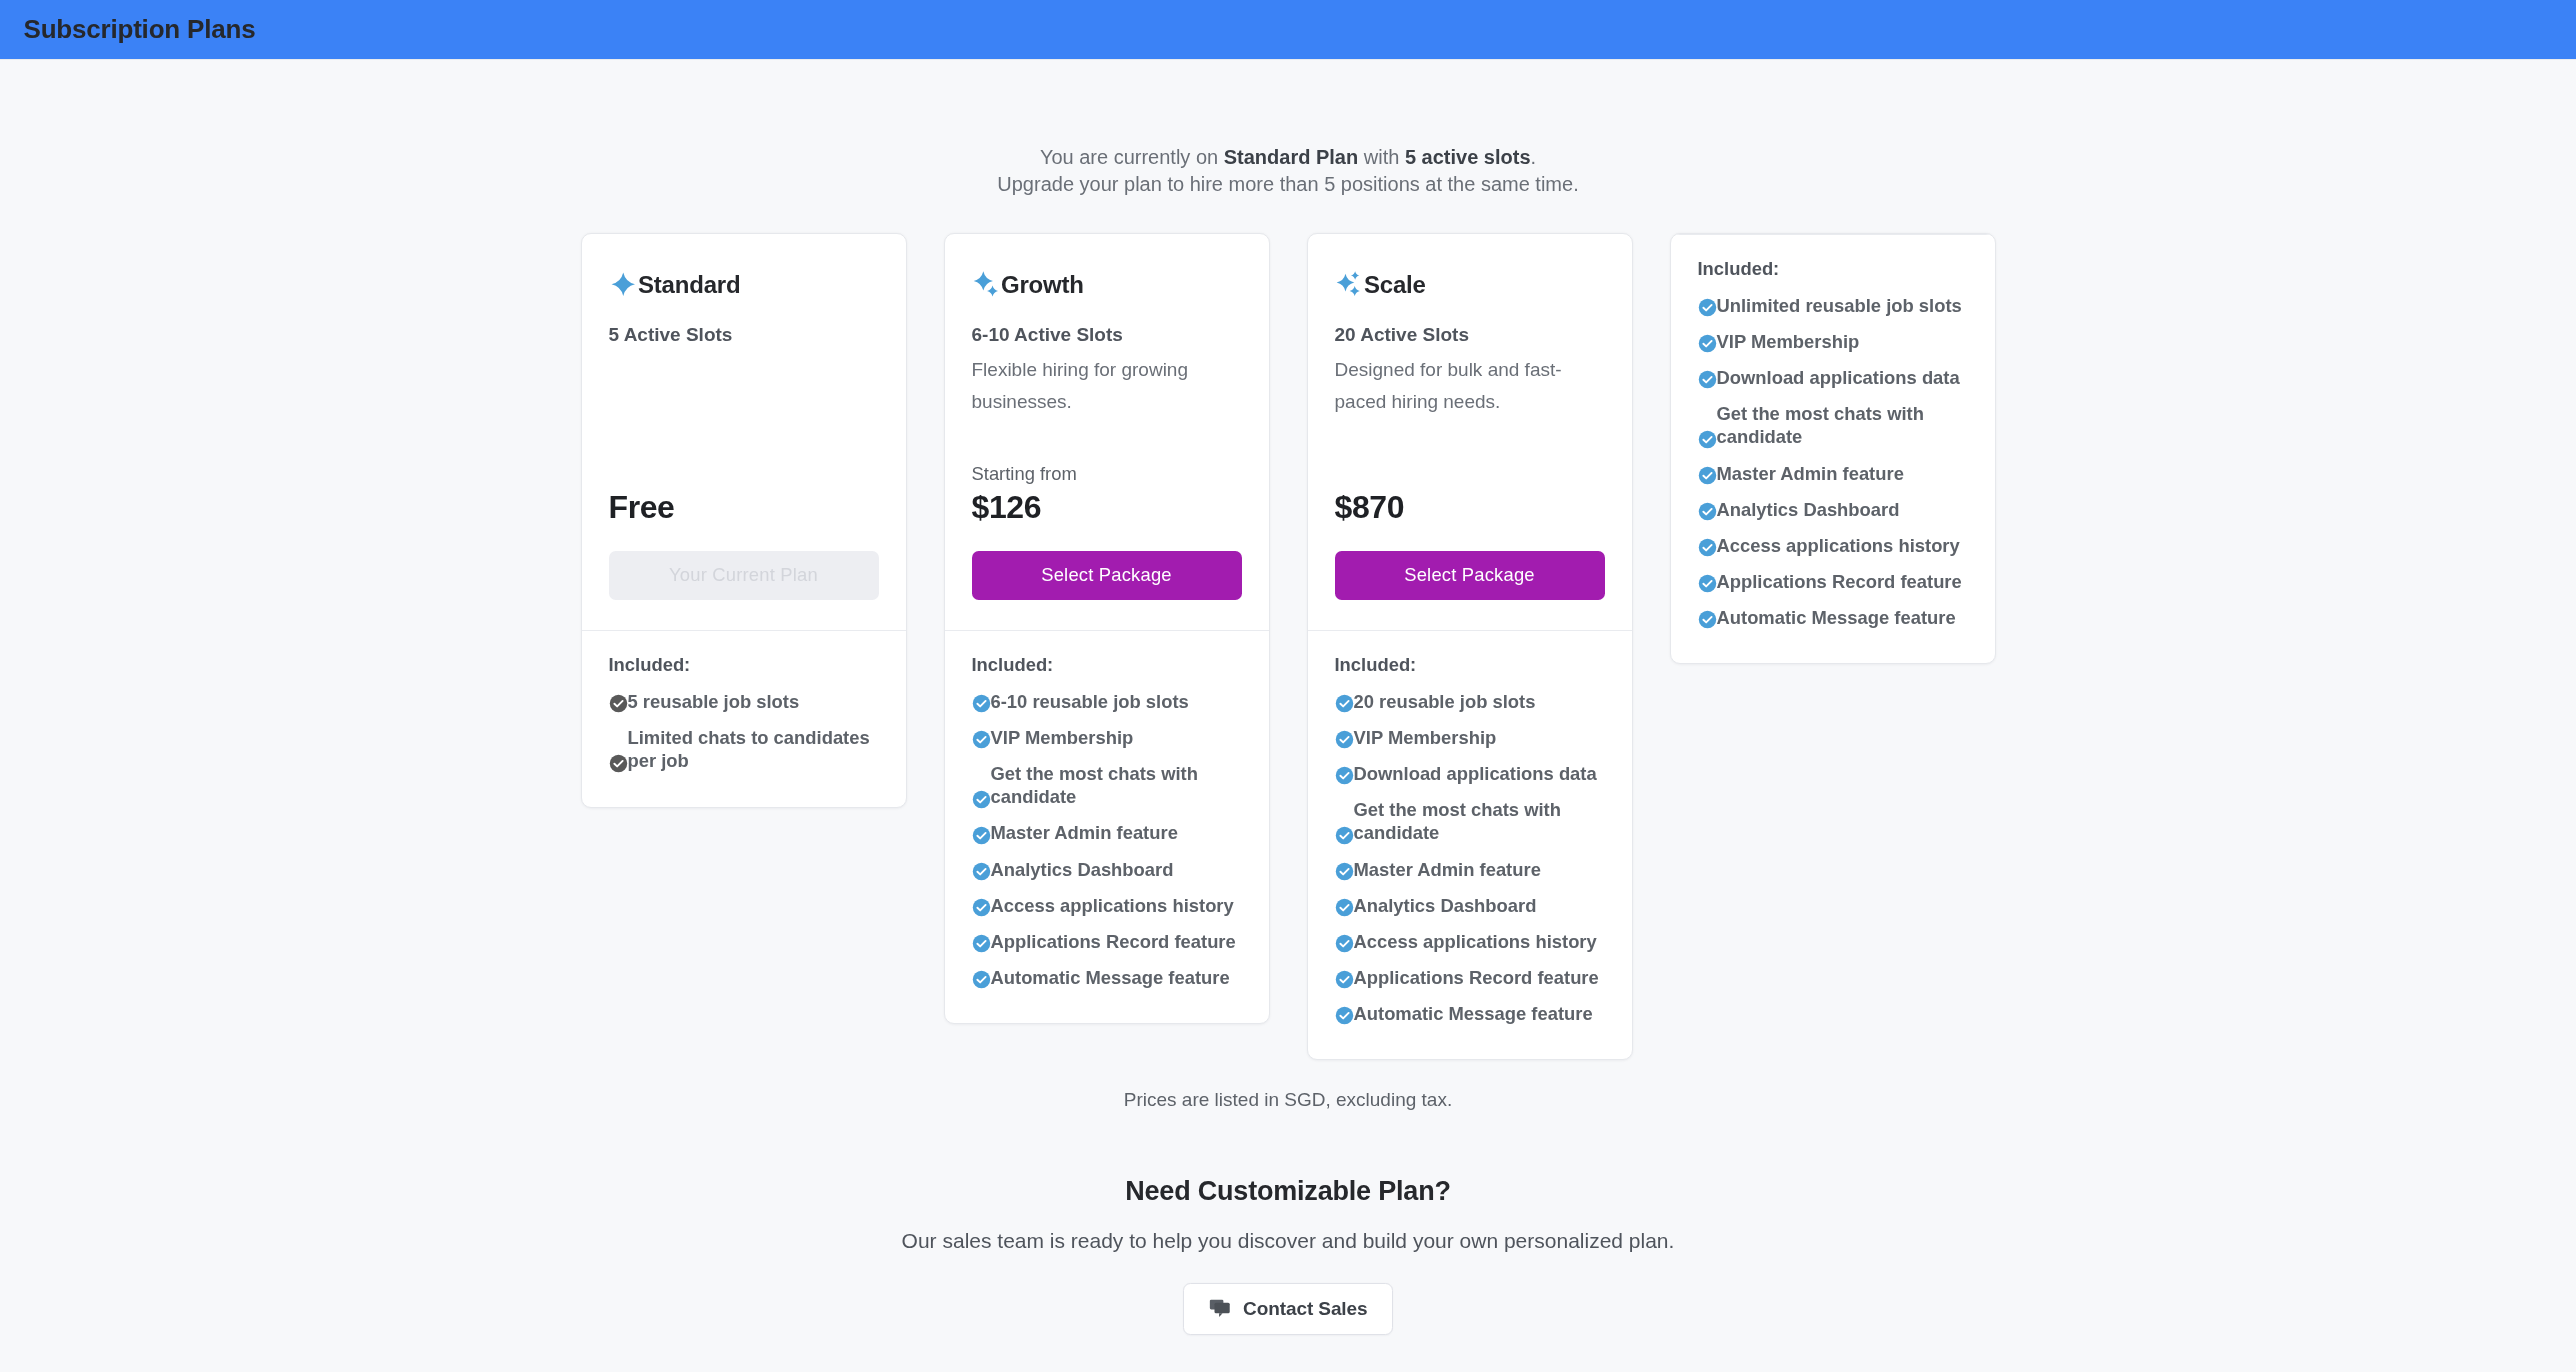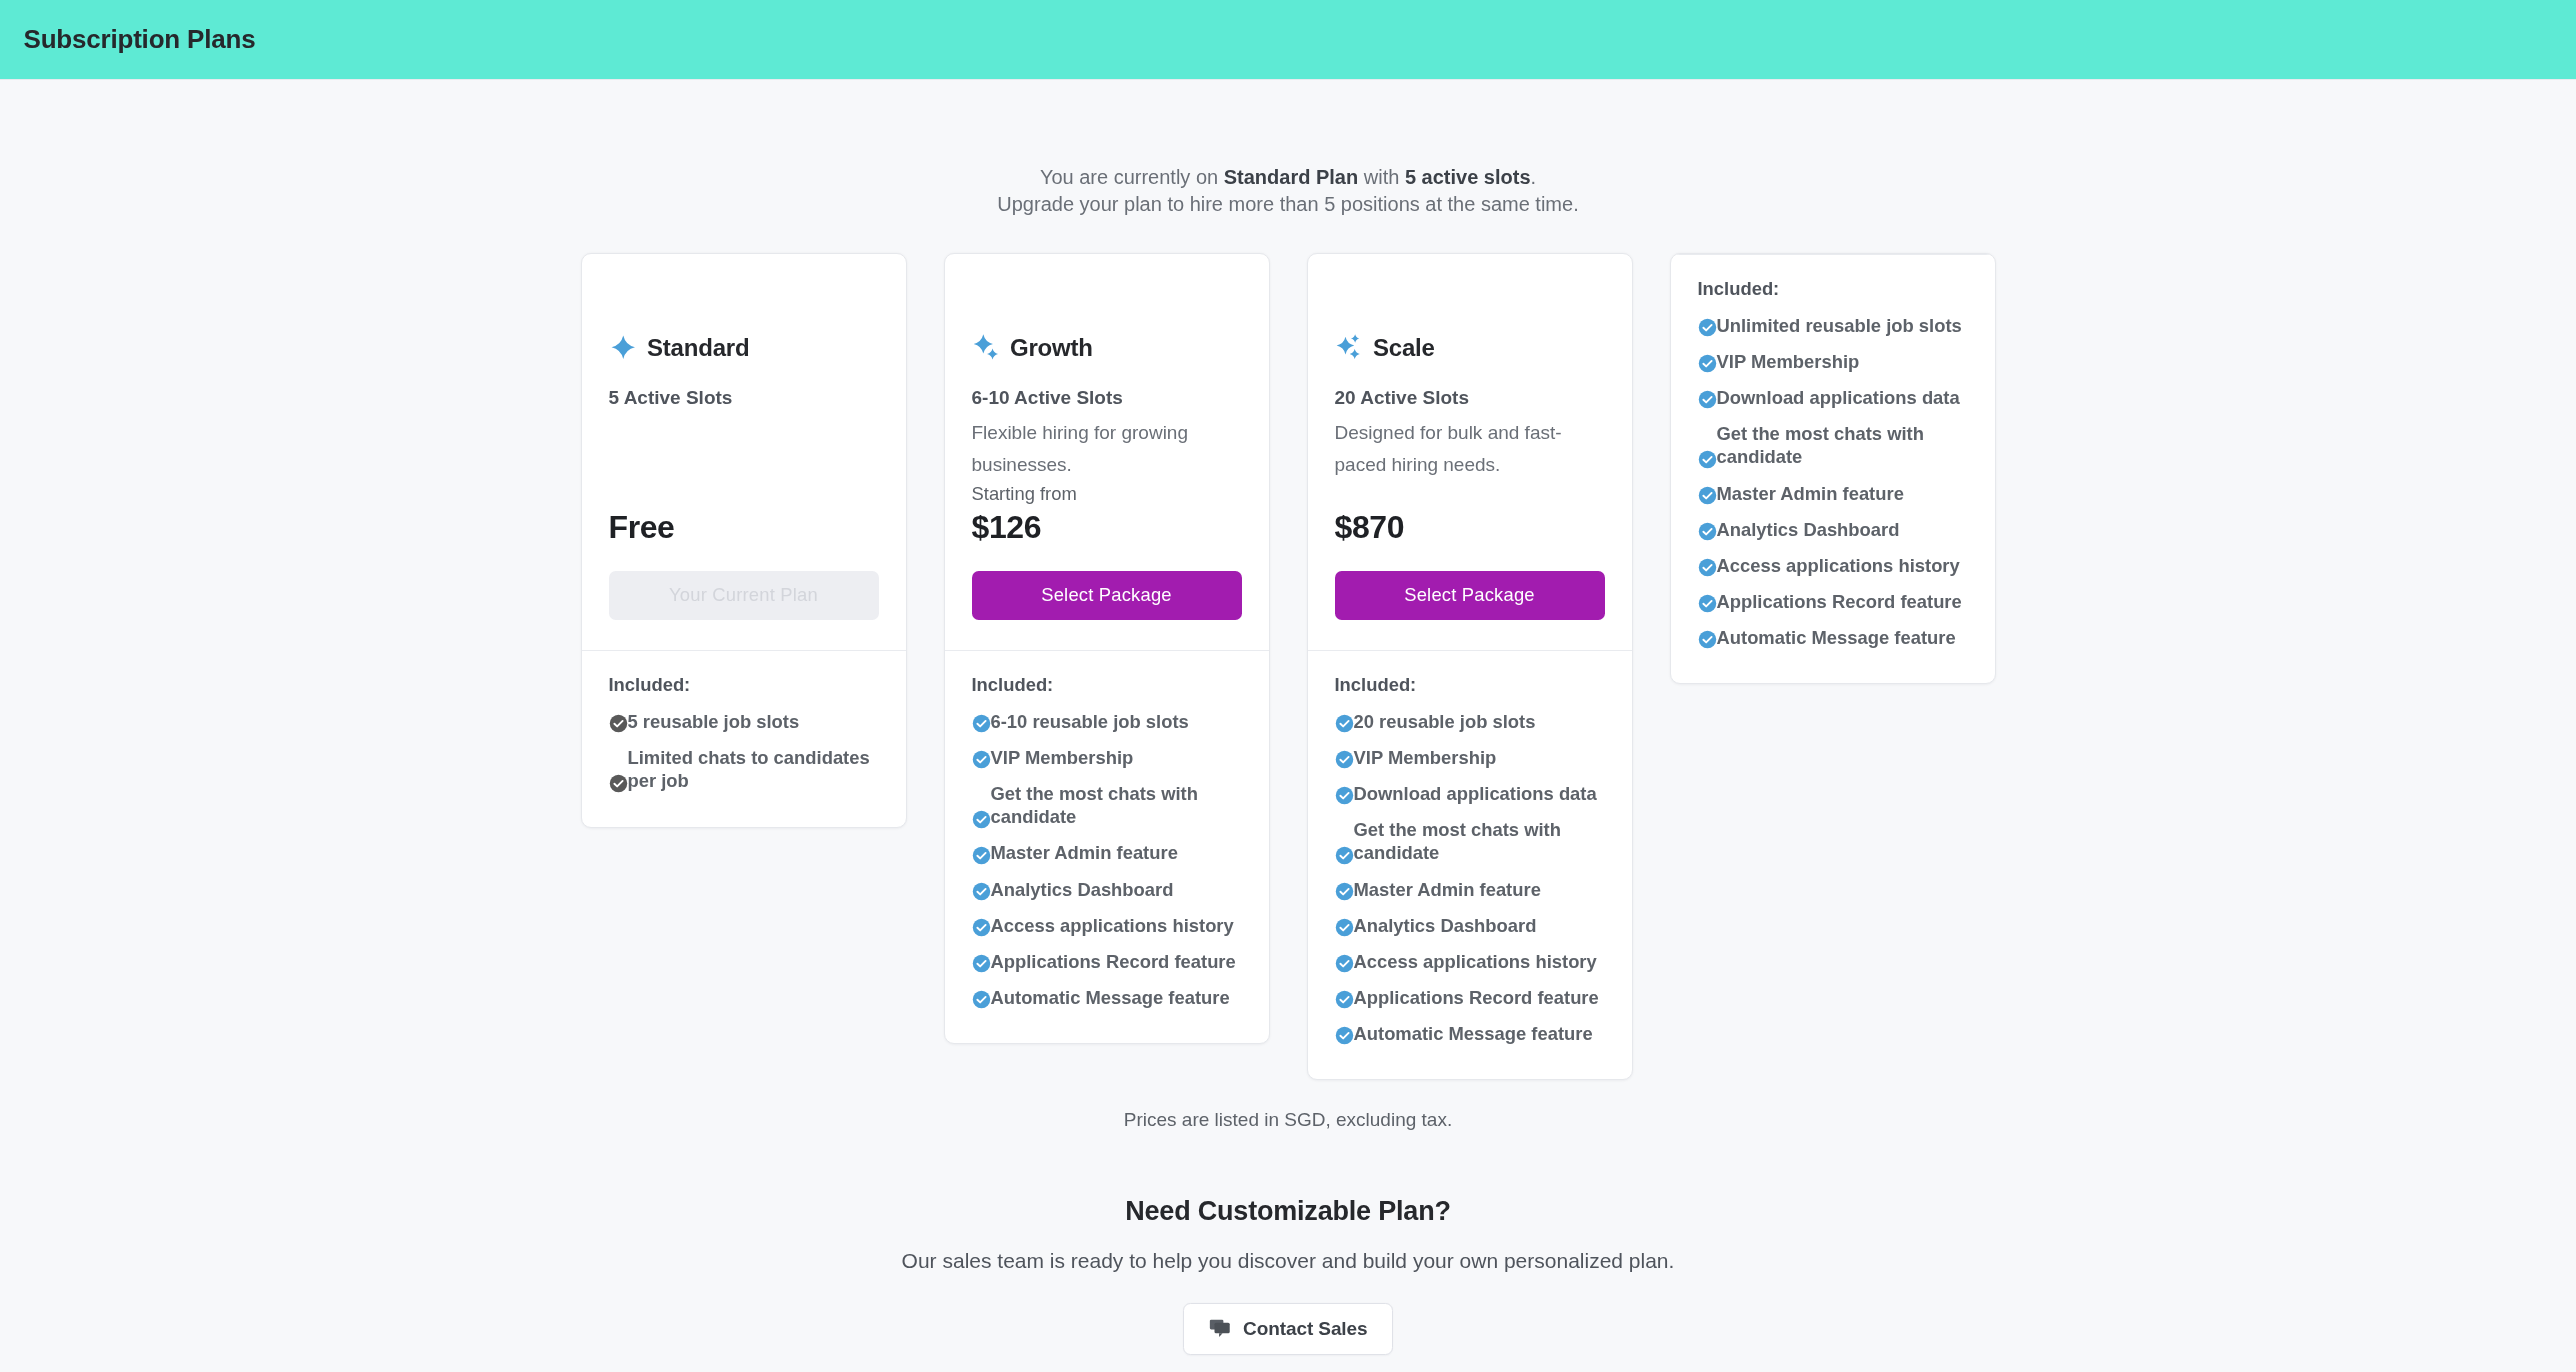--- a/index.html
+++ b/index.html
@@ -7,22 +7,22 @@
   html, body {
     width: 2576px;
     height: 1373px;
     background: #f7f8fa;
     font-family: "Liberation Sans", sans-serif;
     -webkit-font-smoothing: antialiased;
   }
 
   
   .topbar {
-    height: 80px;
-    background: #5eead4;
+    height: 60px;
+    background: #3b82f6;
     border-bottom: 1.7px solid #e9ebef;
     display: flex;
     align-items: center;
     padding-left: 23.5px;
   }
   .topbar-title {
     font-size: 26px;
     font-weight: 700;
     color: #26282c;
     letter-spacing: -0.2px;
@@ -75,23 +75,22 @@
   .plan-top {
     padding: 34px 27px 0 27px;
     display: flex;
     flex-direction: column;
     height: 396px;
   }
 
   .plan-name-row {
     display: flex;
     align-items: center;
-    gap: 10px;
+    gap: 1px;
     height: 34px;
-    margin-top: 43px;
   }
   .plan-icon { width: 28.5px; height: 28.5px; display: block; flex: none; }
   .plan-name {
     font-size: 24px;
     font-weight: 700;
     color: #26282c;
     letter-spacing: -0.2px;
   }
 
   .plan-slots {

